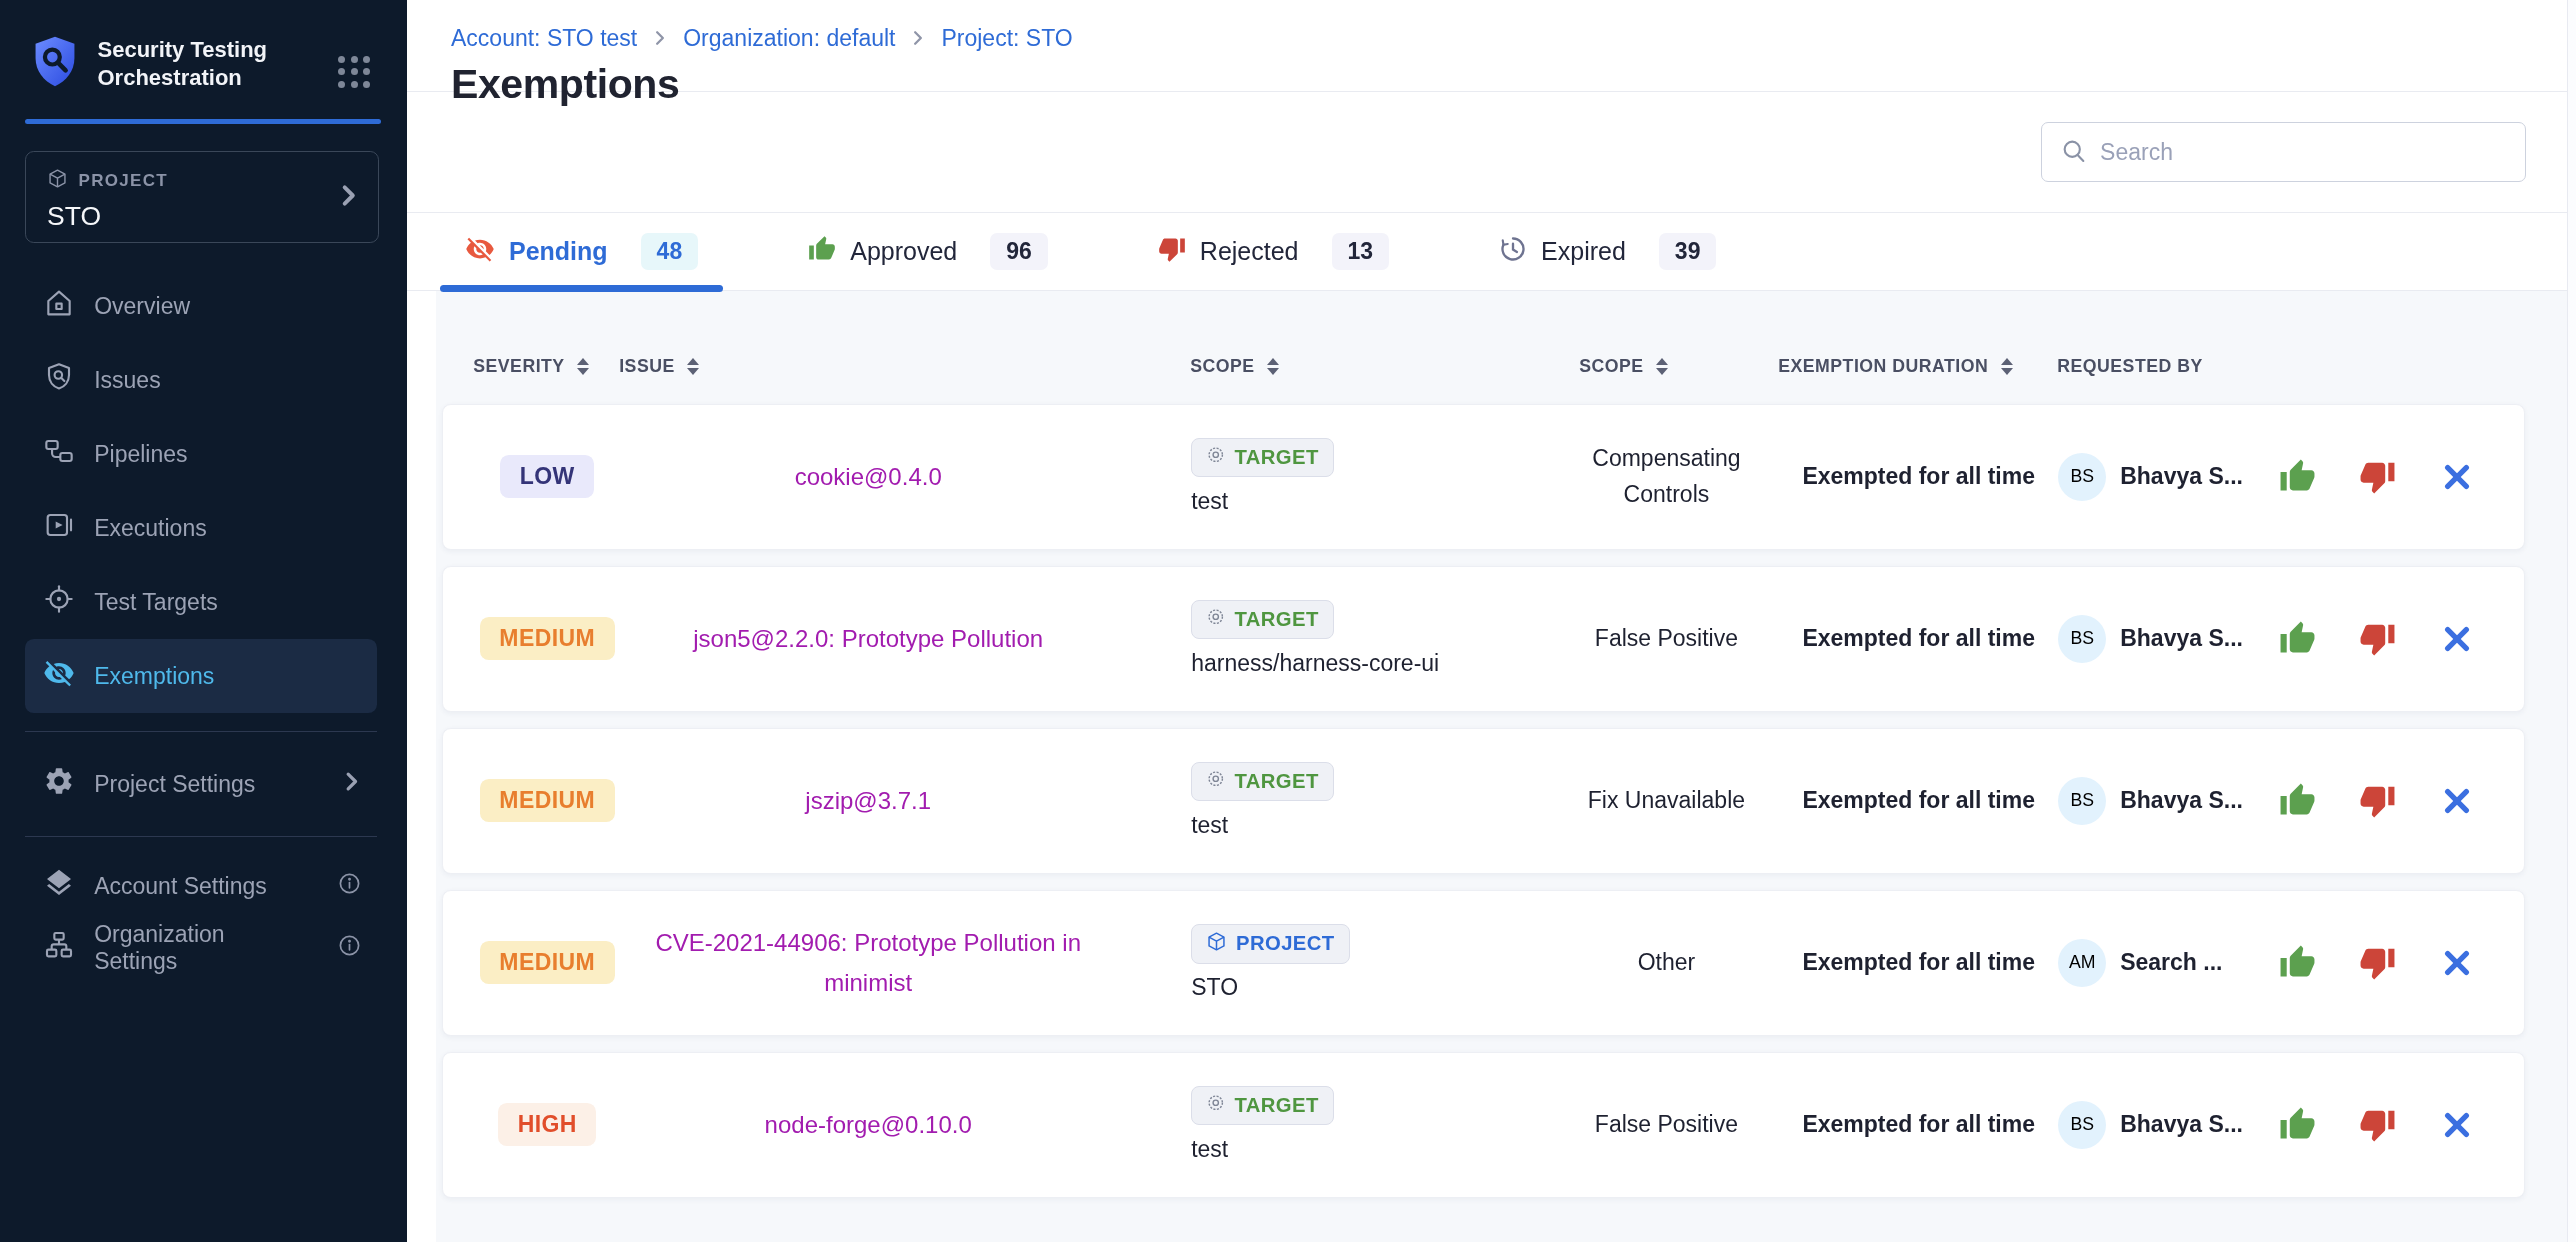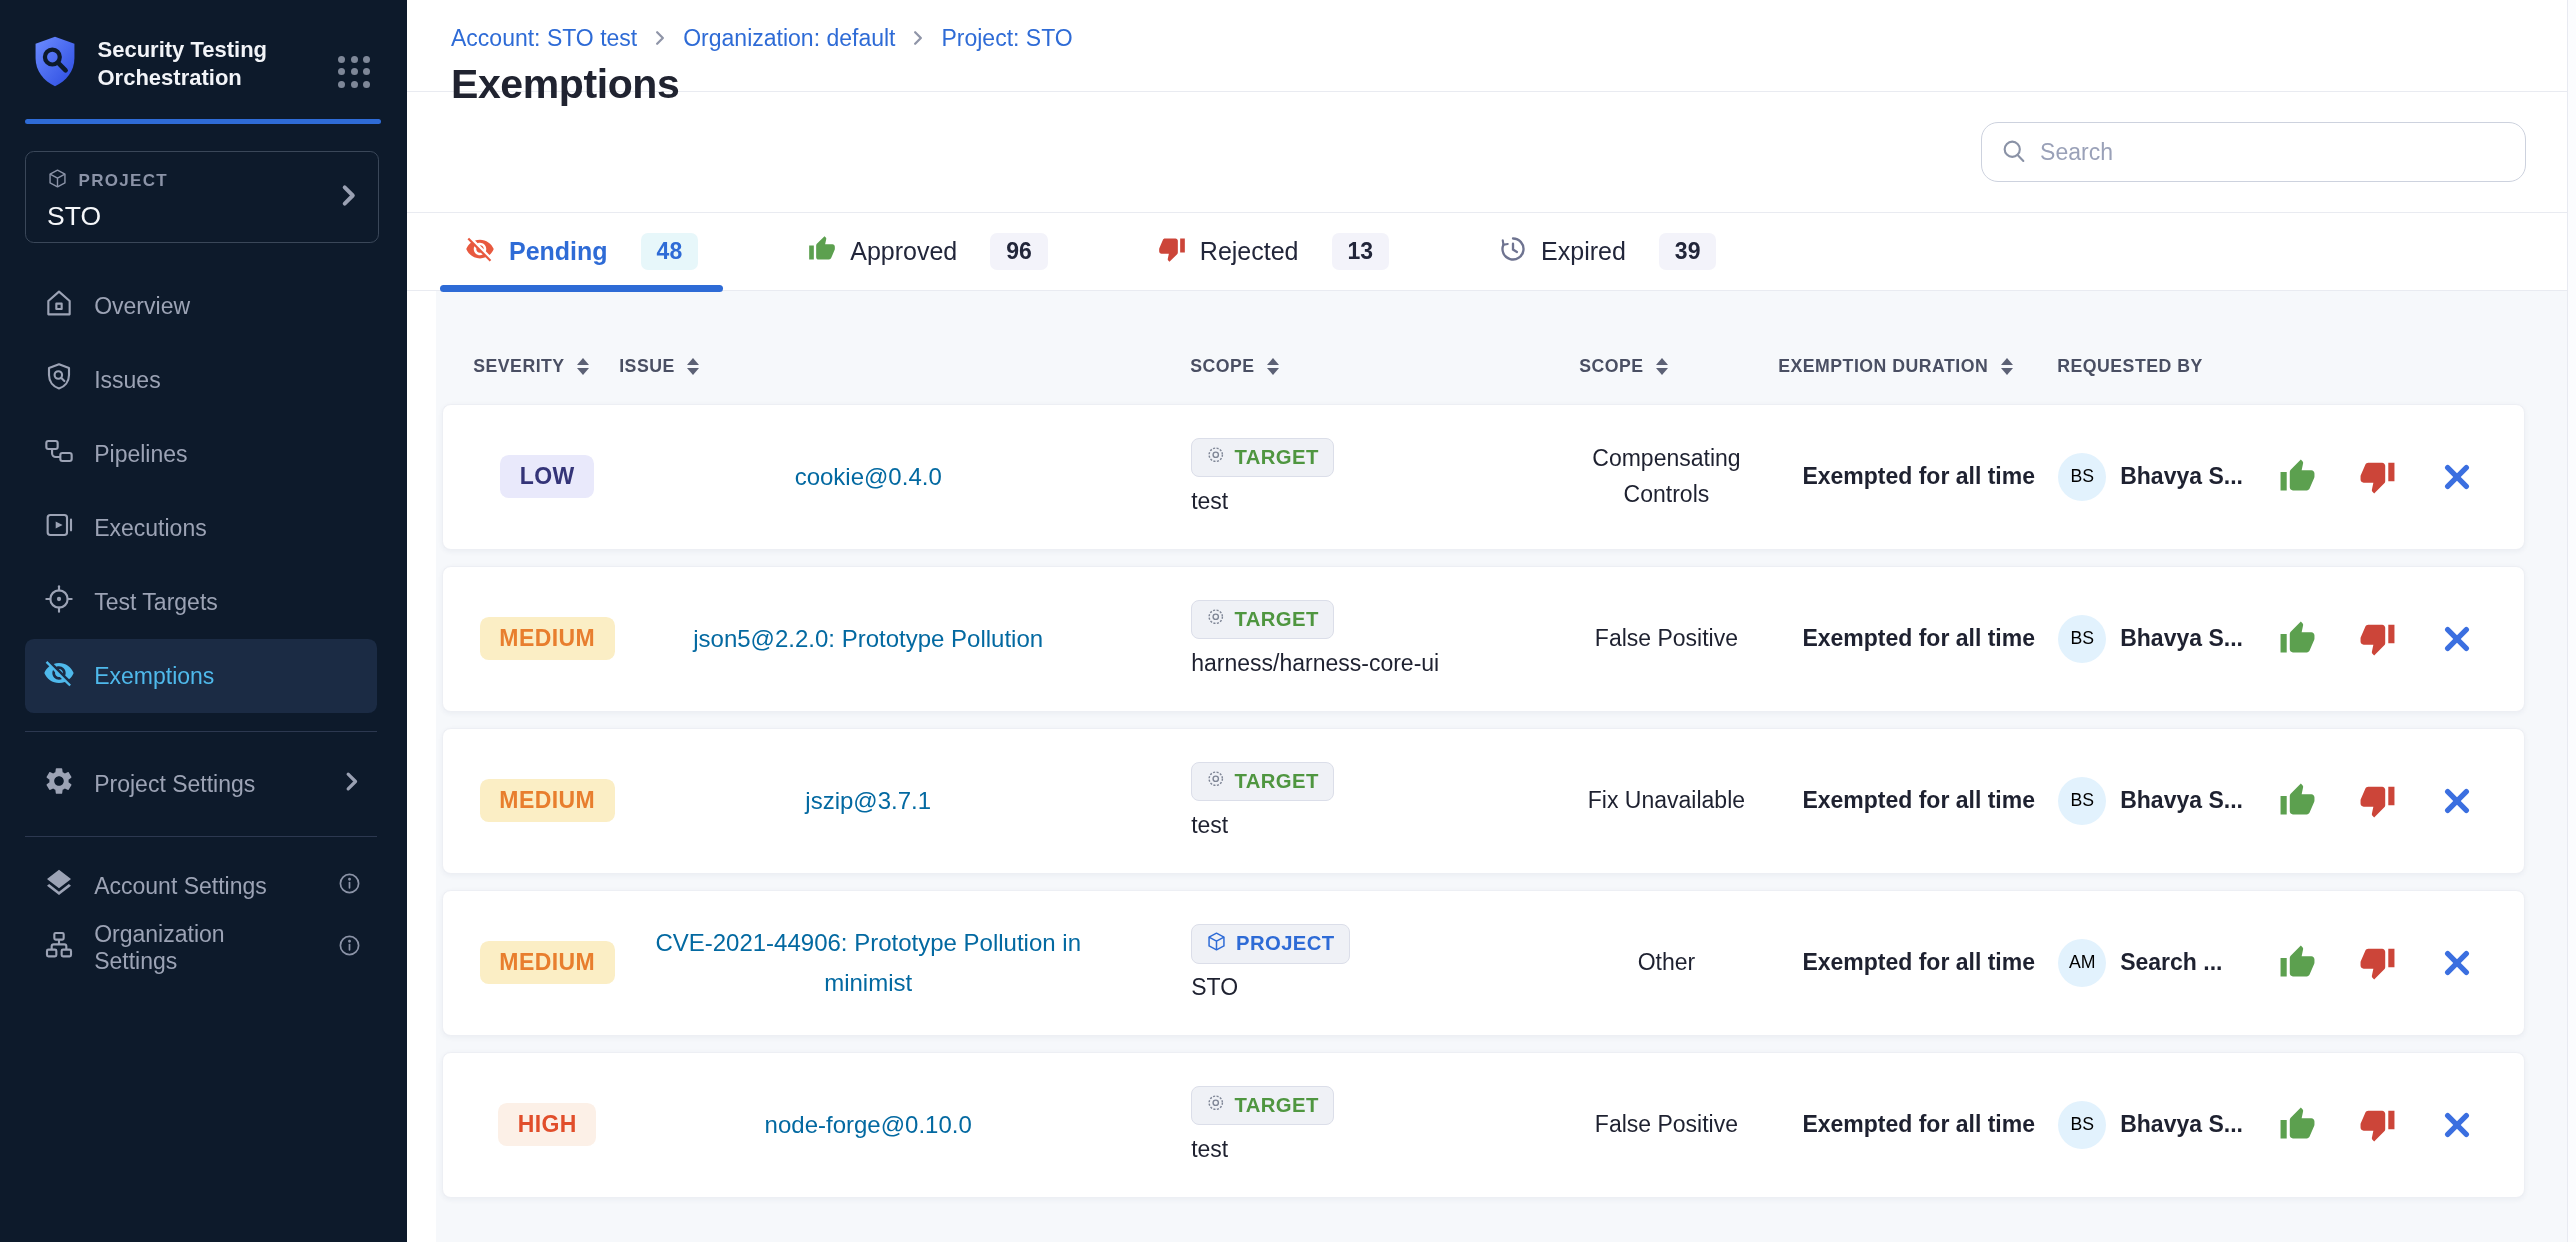--- a/index.html
+++ b/index.html
@@ -27,21 +27,21 @@
   .settings-item.short { height:62px; }
 
   
   .main { flex:1; display:flex; flex-direction:column; background:#fff; position:relative; }
   .scroll-track { position:absolute; right:0; top:0; bottom:0; width:8.8px; background:#FBFCFE; border-left:1.8px solid #E8EAF1; z-index:5; }
   .page-head { height:92px; border-bottom:1.8px solid #E9EBF1; padding:25px 0 0 44px; }
   .breadcrumb { display:flex; align-items:center; gap:16px; font-size:23px; color:#2E6BD6; }
   .crumb { cursor:pointer; }
   .page-title { font-size:41px; font-weight:bold; color:#202330; margin-top:8.8px; letter-spacing:-0.4px; }
   .toolbar { height:121px; border-bottom:1.8px solid #E9EBF1; position:relative; }
-  .search-box { position:absolute; right:50px; top:30px; width:545px; height:60px; border:1.8px solid #CDD2DE; border-radius:17px; display:flex; align-items:center; padding:0 17.7px; gap:12.4px; background:#fff; }
+  .search-box { position:absolute; right:50px; top:30px; width:485px; height:60px; border:1.8px solid #CDD2DE; border-radius:7px; display:flex; align-items:center; padding:0 17.7px; gap:12.4px; background:#fff; }
   .search-input { border:none; outline:none; font-size:23px; color:#333; width:100%; font-family:inherit; background:transparent; }
   .search-input::placeholder { color:#9AA1B8; }
 
   .tabbar { height:78px; border-bottom:1.8px solid #E9EBF1; display:flex; align-items:stretch; padding-left:33px; gap:60px; background:#fff; }
   .tab { position:relative; display:flex; align-items:center; gap:14px; padding:0 25px; cursor:pointer; font-size:25px; color:#22263A; white-space:nowrap; }
   .tab .count { background:#F3F3FA; border-radius:7px; padding:5.3px 16px; font-weight:bold; font-size:23px; color:#22263A; margin-left:19px; }
   .tab.active { color:#2E6BD6; font-weight:bold; }
   .tab.active .count { background:#E7F7FA; color:#2E6BD6; }
   .tab.active::after { content:""; position:absolute; left:0; right:0; bottom:-1.8px; height:7px; border-radius:7px; background:#2E6BD6; }
 
@@ -52,21 +52,21 @@
   .sort { display:inline-flex; flex-direction:column; cursor:pointer; }
   .tri-up { width:0; height:0; border-left:6.2px solid transparent; border-right:6.2px solid transparent; border-bottom:7px solid #5C6175; }
   .tri-down { width:0; height:0; border-left:6.2px solid transparent; border-right:6.2px solid transparent; border-top:7px solid #5C6175; margin-top:3.5px; }
 
   .row-card { background:#fff; border:0.9px solid #EDEFF4; border-radius:8.8px; height:146px; margin-bottom:16px; box-shadow:0 1.8px 5.3px rgba(40,60,100,0.05);text-align:center; }
   .sev-badge { display:inline-block; font-weight:bold; font-size:23px; padding:8px 19.5px; border-radius:8.8px; letter-spacing:0.4px; }
   .sev-low { background:#E9E9FB; color:#343478; }
   .sev-medium { background:#FBEEC5; color:#E87E2E; }
   .sev-high { background:#FCF0E7; color:#E14E2B; }
   .cell.issue { padding-right:75px; }
-  .issue-link { color:#0369a1; font-size:24px; line-height:1.65; text-decoration:none; cursor:pointer; }
+  .issue-link { color:#a21caf; font-size:24px; line-height:1.65; text-decoration:none; cursor:pointer; }
   .cell.scope { display:flex; flex-direction:column; align-items:flex-start; gap:10.6px; }
   .scope-badge { display:inline-flex; align-items:center; gap:8.8px; background:#EFF1F6; border:1.8px solid #DBDEE9; border-radius:8px; padding:6.2px 14px; font-size:20.3px; font-weight:bold; letter-spacing:0.4px; }
   .scope-target .scope-badge { color:#4F9640; }
   .scope-project .scope-badge { color:#2E6BD6; }
   .scope-name { font-size:23px; color:#1E2130; }
   .cell.reason { font-size:23px; color:#1E2130; line-height:1.55; padding-right:26.5px; }
   .cell.duration { font-size:23px; font-weight:600; color:#1E2130; }
   .cell.requested { display:flex; align-items:center; gap:14px; }
   .avatar { width:48px; height:48px; border-radius:50%; background:#E2F2FD; color:#000000; font-weight:normal; font-size:17.7px; display:flex; align-items:center; justify-content:center; flex:none; }
   .req-name { font-size:23px; font-weight:600; color:#1E2130; white-space:nowrap; }

